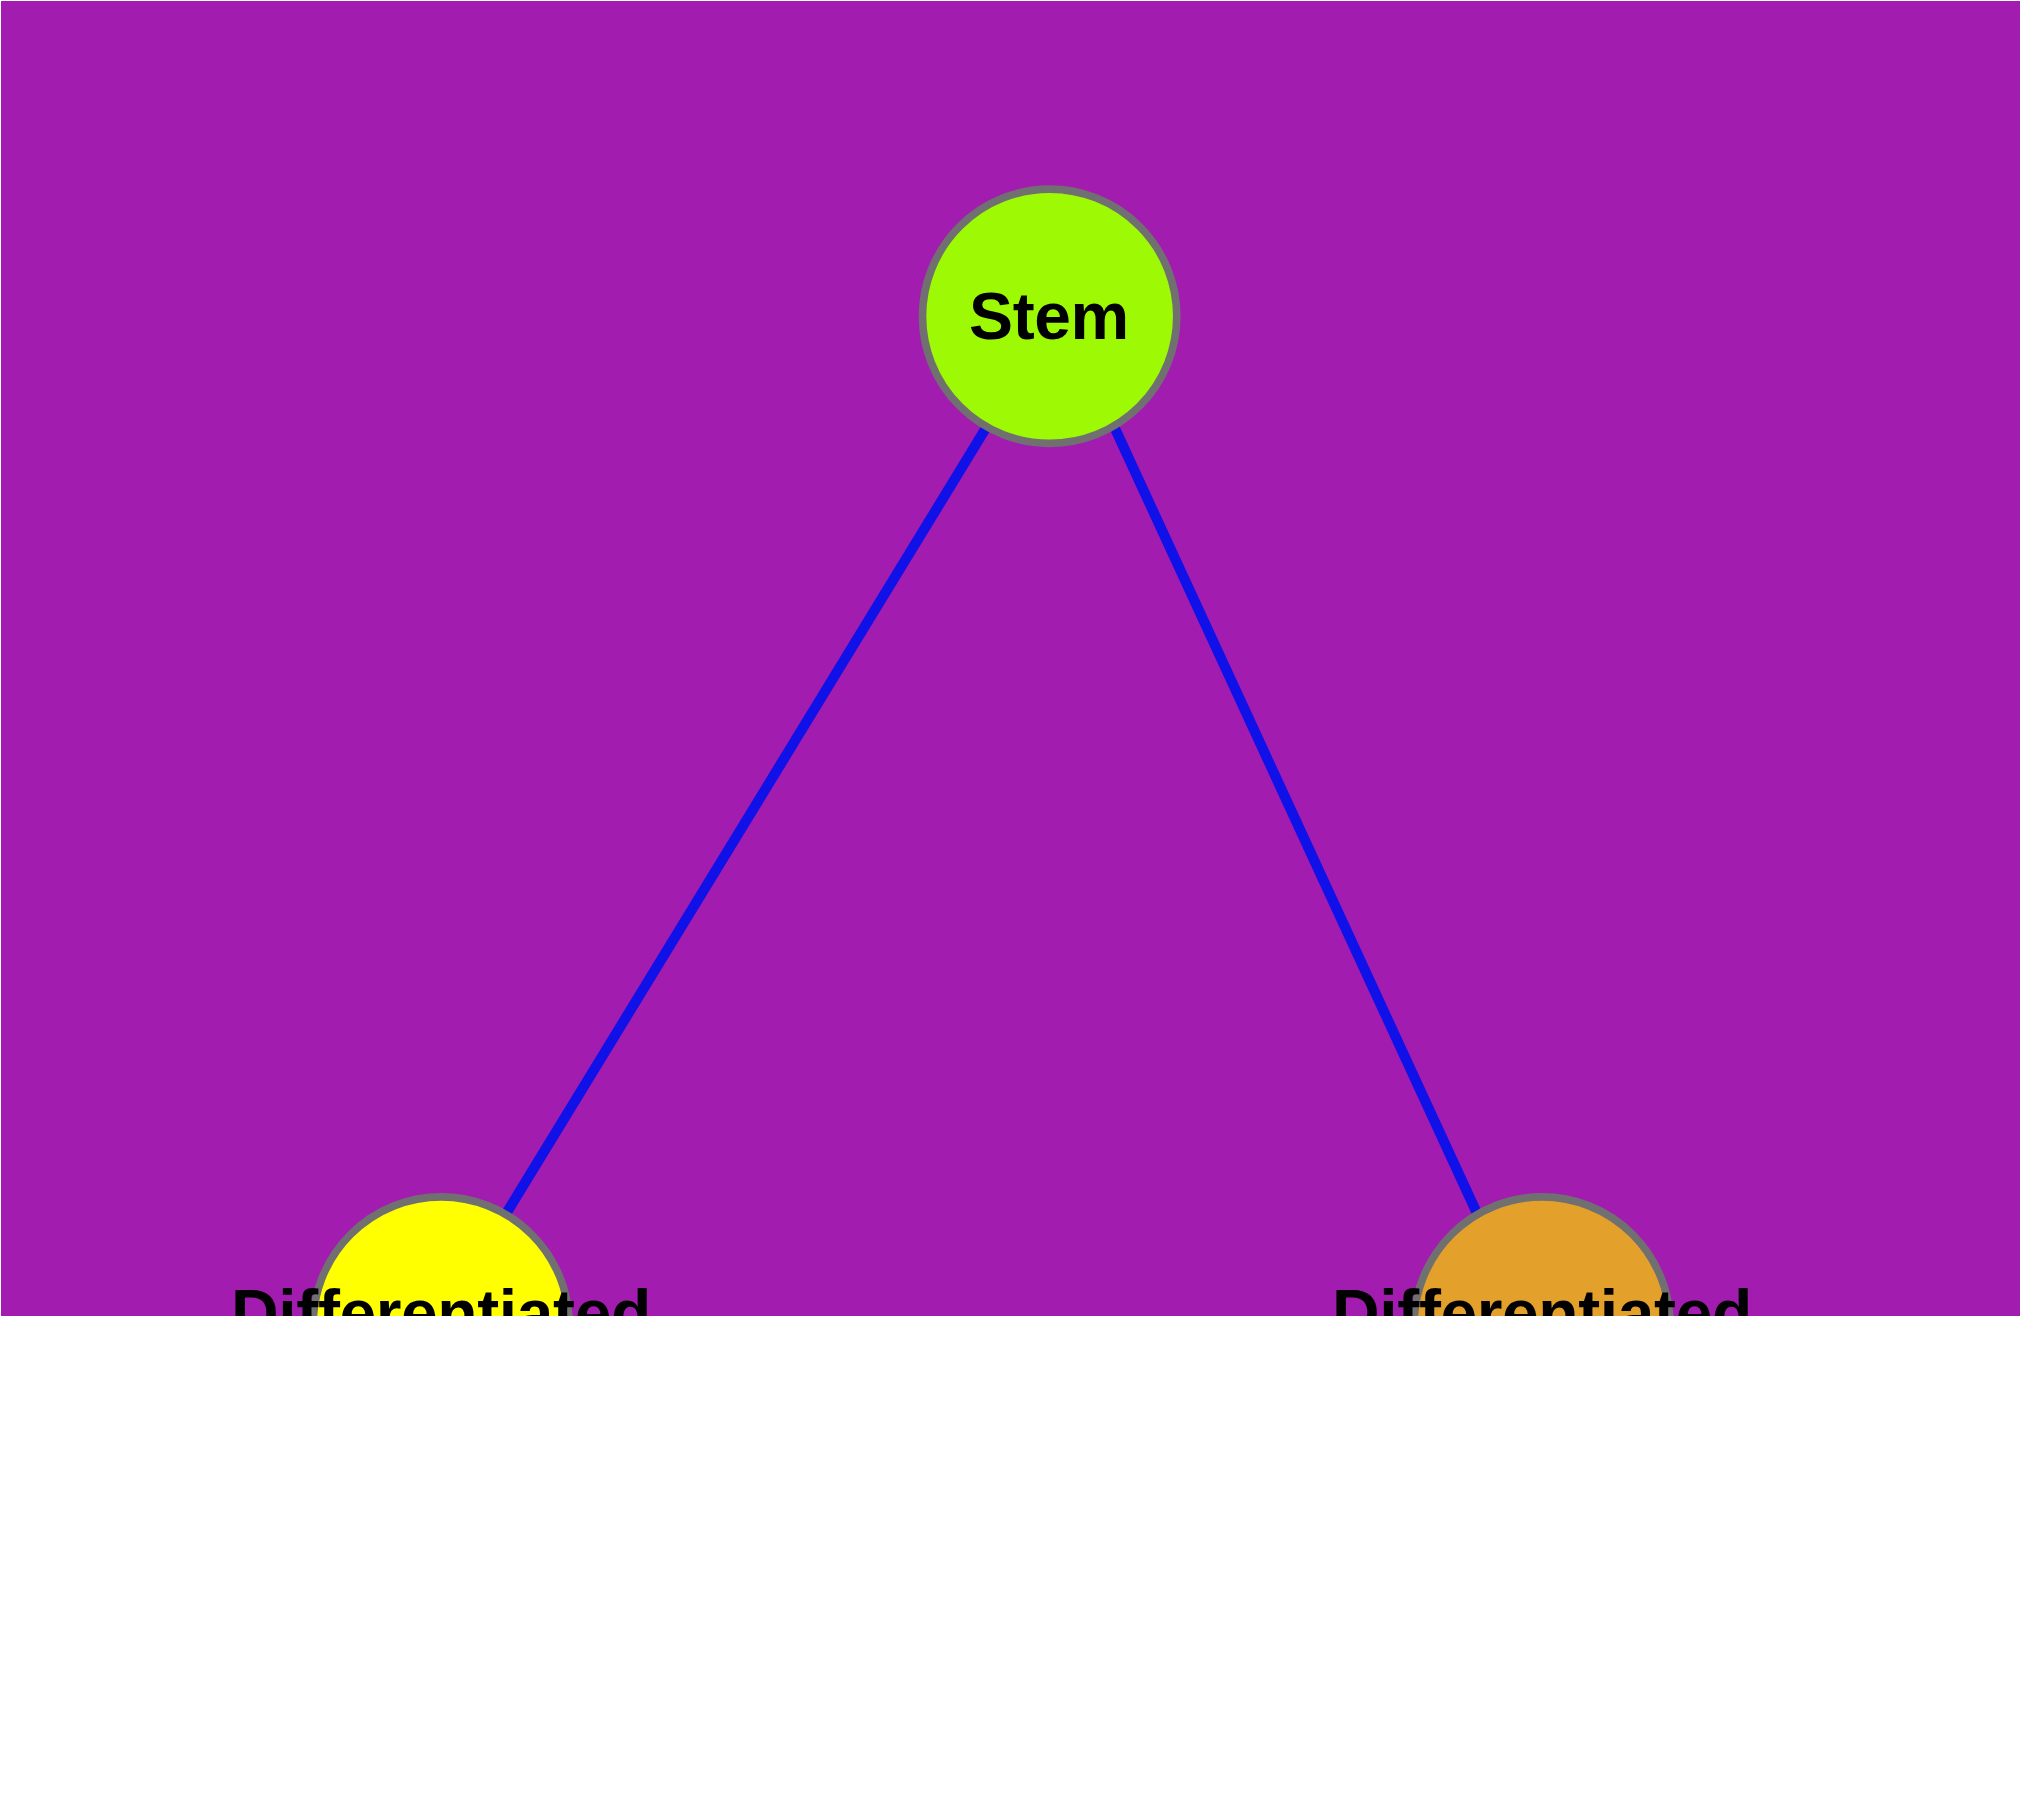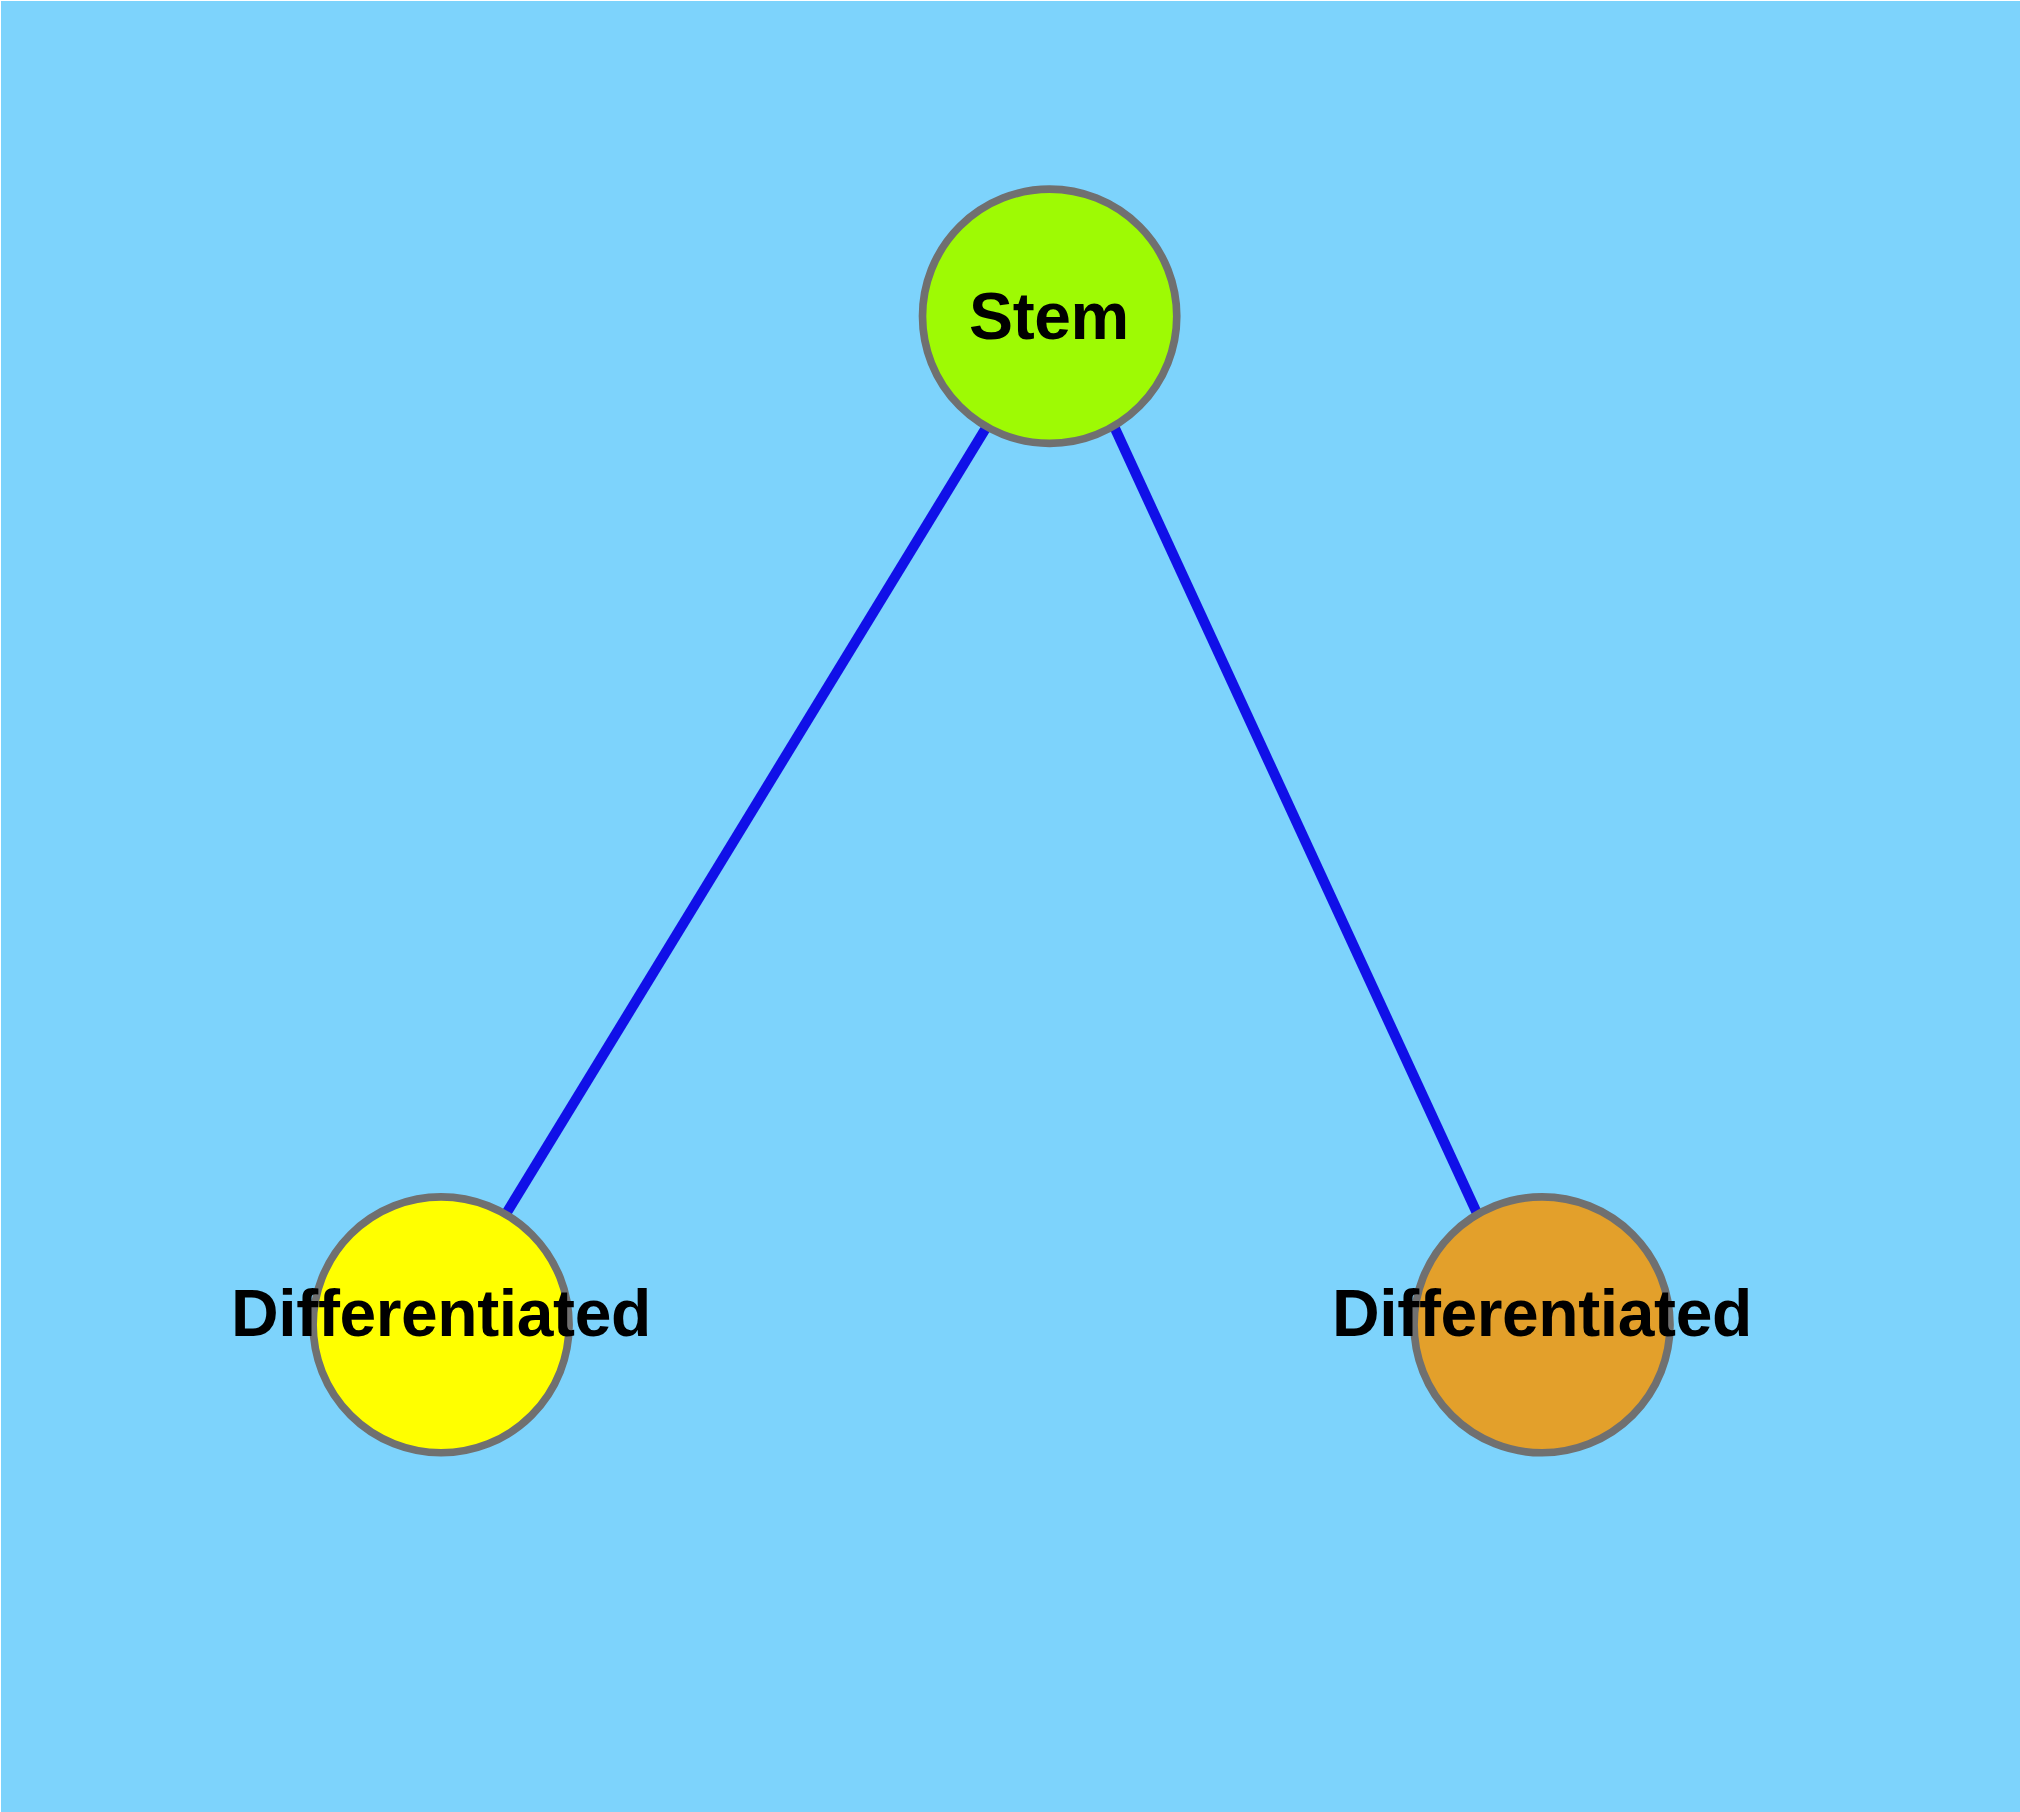--- a/index.html
+++ b/index.html
@@ -36,21 +36,21 @@
     white-space: pre;
     letter-spacing: -0.4px;
     transform: translate(-50%, -50%);
     pointer-events: none;
   }
   .label-line { display: block; }
 </style>
 </head>
 <body>
 
-<div id="canvas" style="width: 2021px; height: 1812px; background: #7dd3fc;">
+<div id="canvas" style="width: 2021px; height: 1316px; background: #a21caf;">
 
   <svg id="graph-svg" viewBox="0 0 2384 2138" xmlns="http://www.w3.org/2000/svg" style="width: 2021px; height: 1812px;">
     <g>
       <line x1="1163" y1="502" x2="595" y2="1432" stroke="#1010e8" stroke-width="12" stroke-linecap="butt"></line>
       <line x1="1313" y1="502" x2="1742" y2="1432" stroke="#1010e8" stroke-width="12" stroke-linecap="butt"></line>
     </g>
     <g>
       <circle cx="1237" cy="372" r="150" fill="#9efa04" stroke="#707070" stroke-width="9"></circle>
       <circle cx="519" cy="1562" r="151" fill="#ffff00" stroke="#707070" stroke-width="9"></circle>
       <circle cx="1818" cy="1562" r="151" fill="#e3a02b" stroke="#707070" stroke-width="9"></circle>

